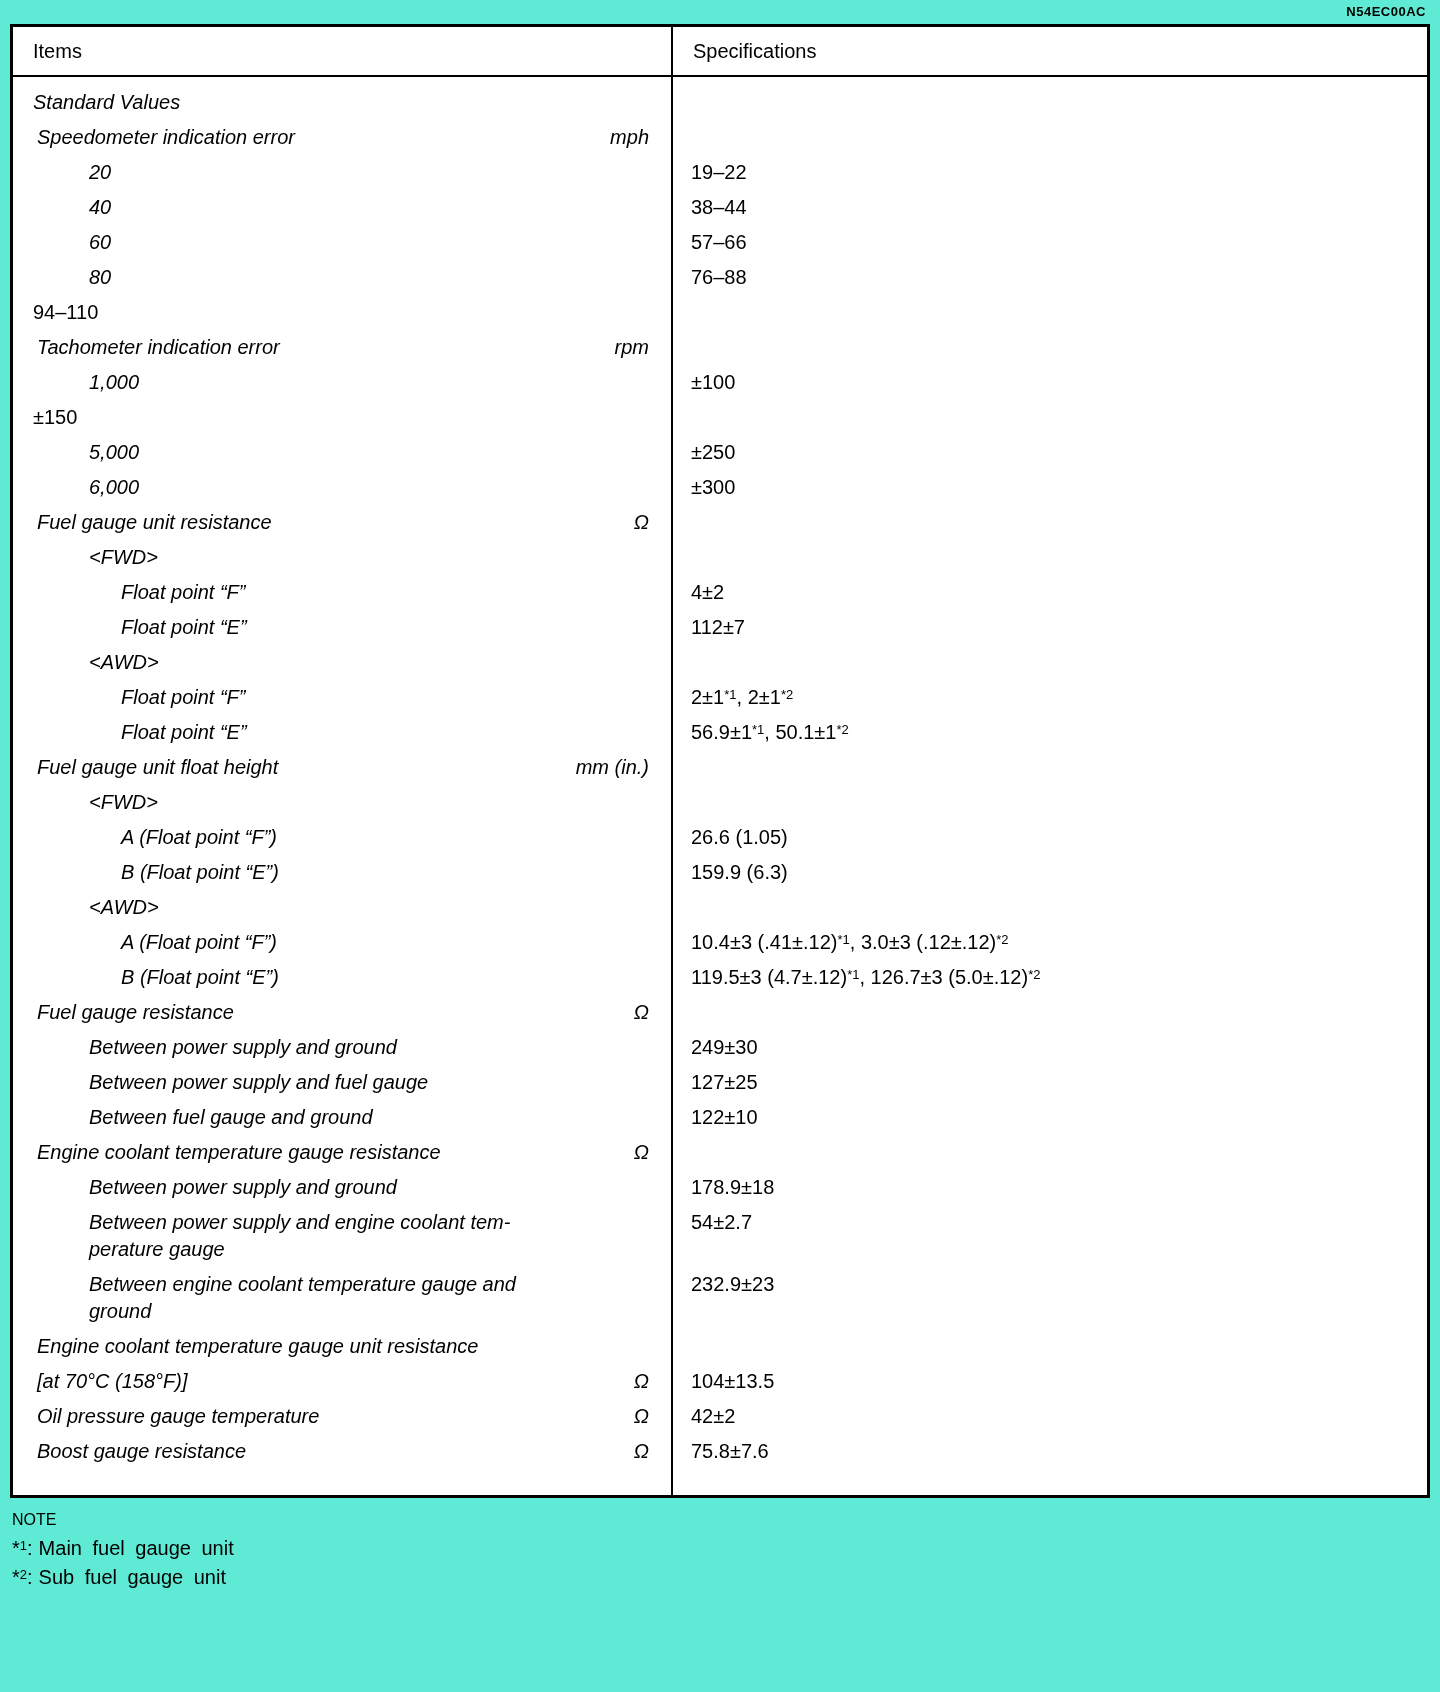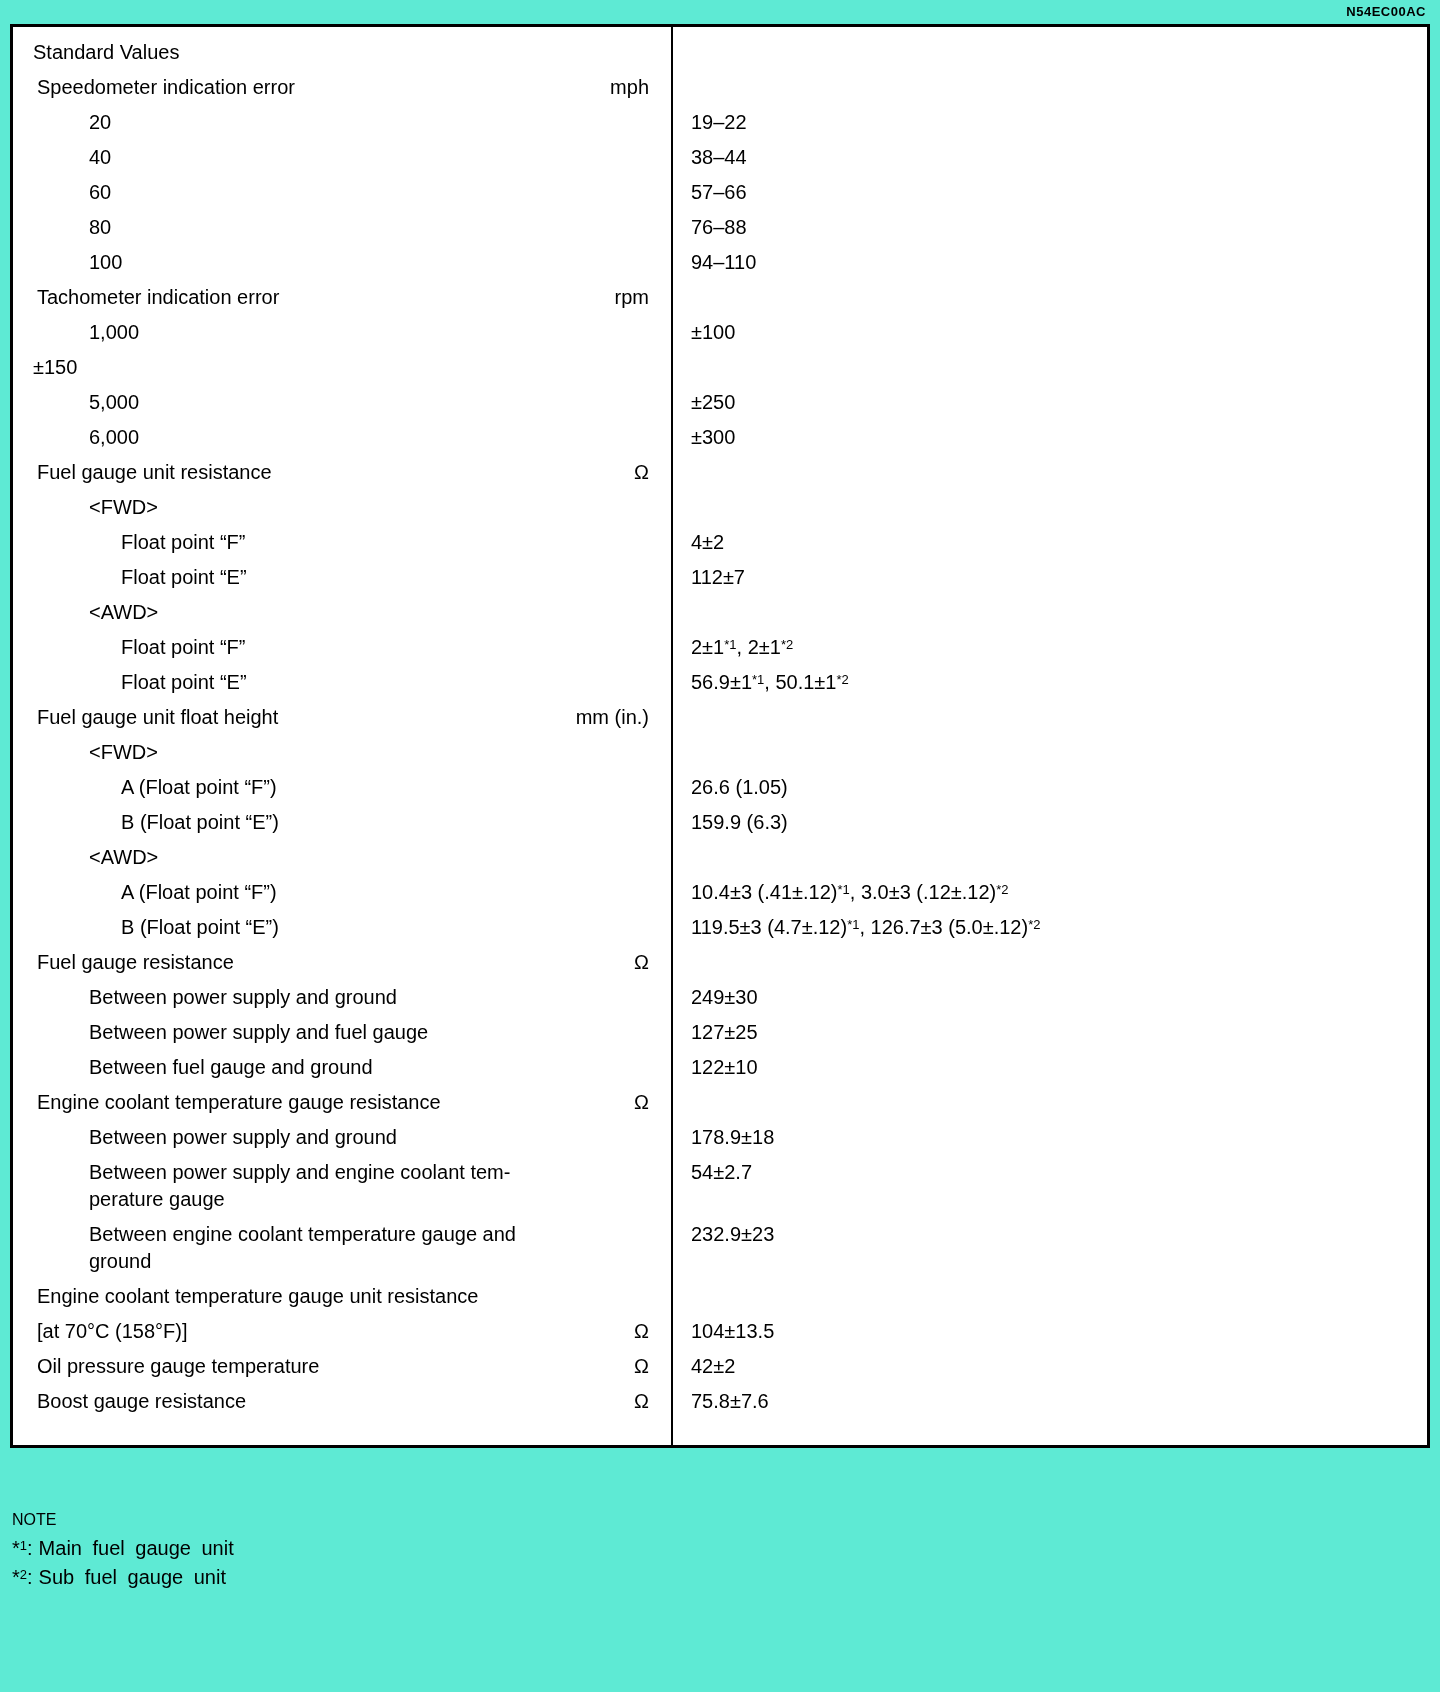--- a/index.html
+++ b/index.html
@@ -64,20 +64,21 @@
     align-items: flex-start;
   }
   .cell-item {
     width: 658px;
     box-sizing: border-box;
     display: flex;
     justify-content: space-between;
     align-items: flex-start;
     padding: 4px 22px 4px 20px;
     line-height: 27px;
+    font-style: italic;
   }
   .row.i1 .cell-item { padding-left: 24px; }
   .row.i2 .cell-item { padding-left: 76px; }
   .row.i3 .cell-item { padding-left: 108px; }
   .unit {
     white-space: nowrap;
     padding-left: 10px;
   }
   .cell-spec {
     flex: 1;
@@ -111,20 +112,24 @@
 </head>
 <body>
 
 <div class="page">
 
   <div class="doc-code">N54EC00AC</div>
 
   <div class="spec-table">
     <div class="vdivider"></div>
 
+    <div class="header-row">
+      <div class="header-items">Items</div>
+      <div class="header-specs">Specifications</div>
+    </div>
 
     <div class="table-body">
 
     <div class="row i0">
           <div class="cell-item">
             <span>Standard Values</span>
           </div>
           <div class="cell-spec"></div>
         </div>
         <div class="row i1">
@@ -152,23 +157,20 @@
           </div>
           <div class="cell-spec">57–66</div>
         </div>
         <div class="row i2">
           <div class="cell-item">
             <span>80</span>
           </div>
           <div class="cell-spec">76–88</div>
         </div>
         <div class="row i2">
-          <div class="cell-item">
-            <span>100</span>
-          </div>
           <div class="cell-spec">94–110</div>
         </div>
         <div class="row i1">
           <div class="cell-item">
             <span>Tachometer indication error</span>
             <span class="unit">rpm</span>
           </div>
           <div class="cell-spec"></div>
         </div>
         <div class="row i2">

